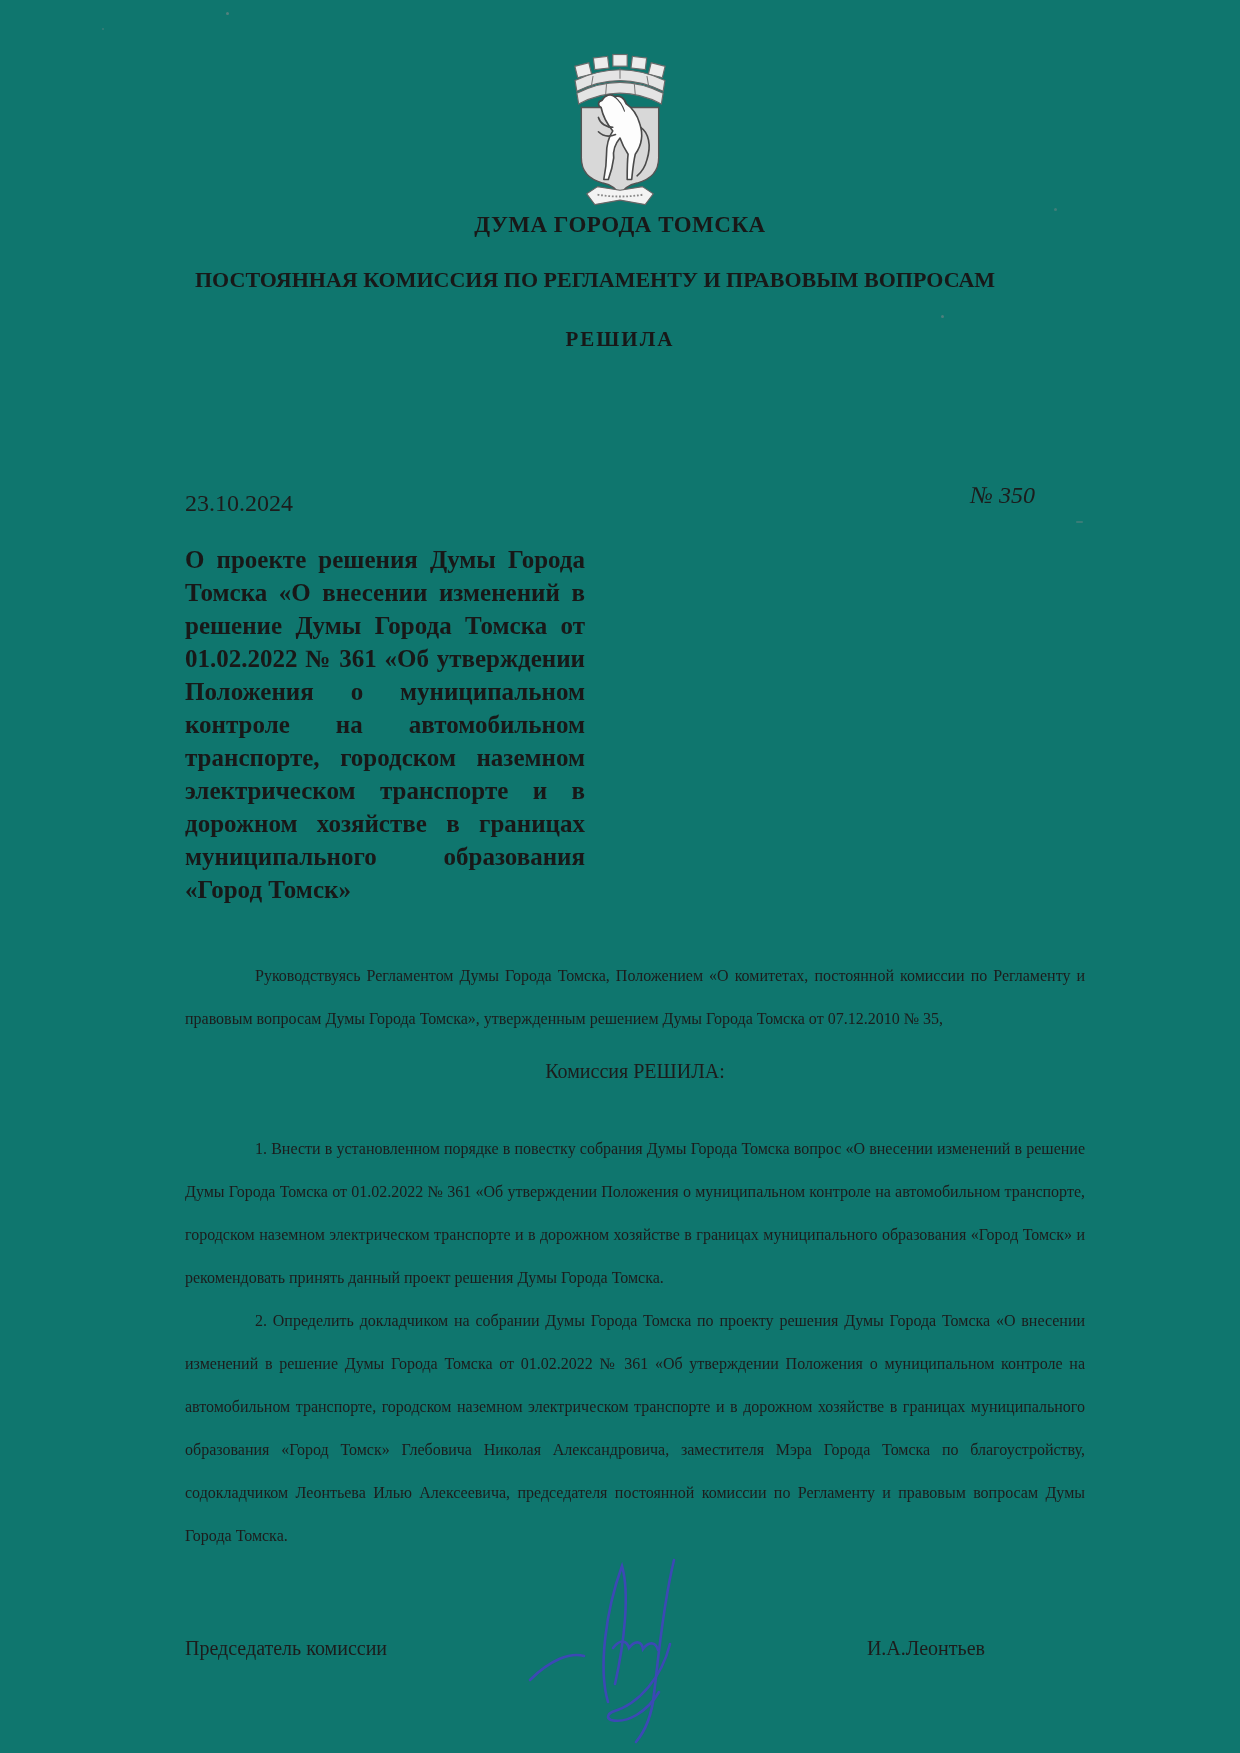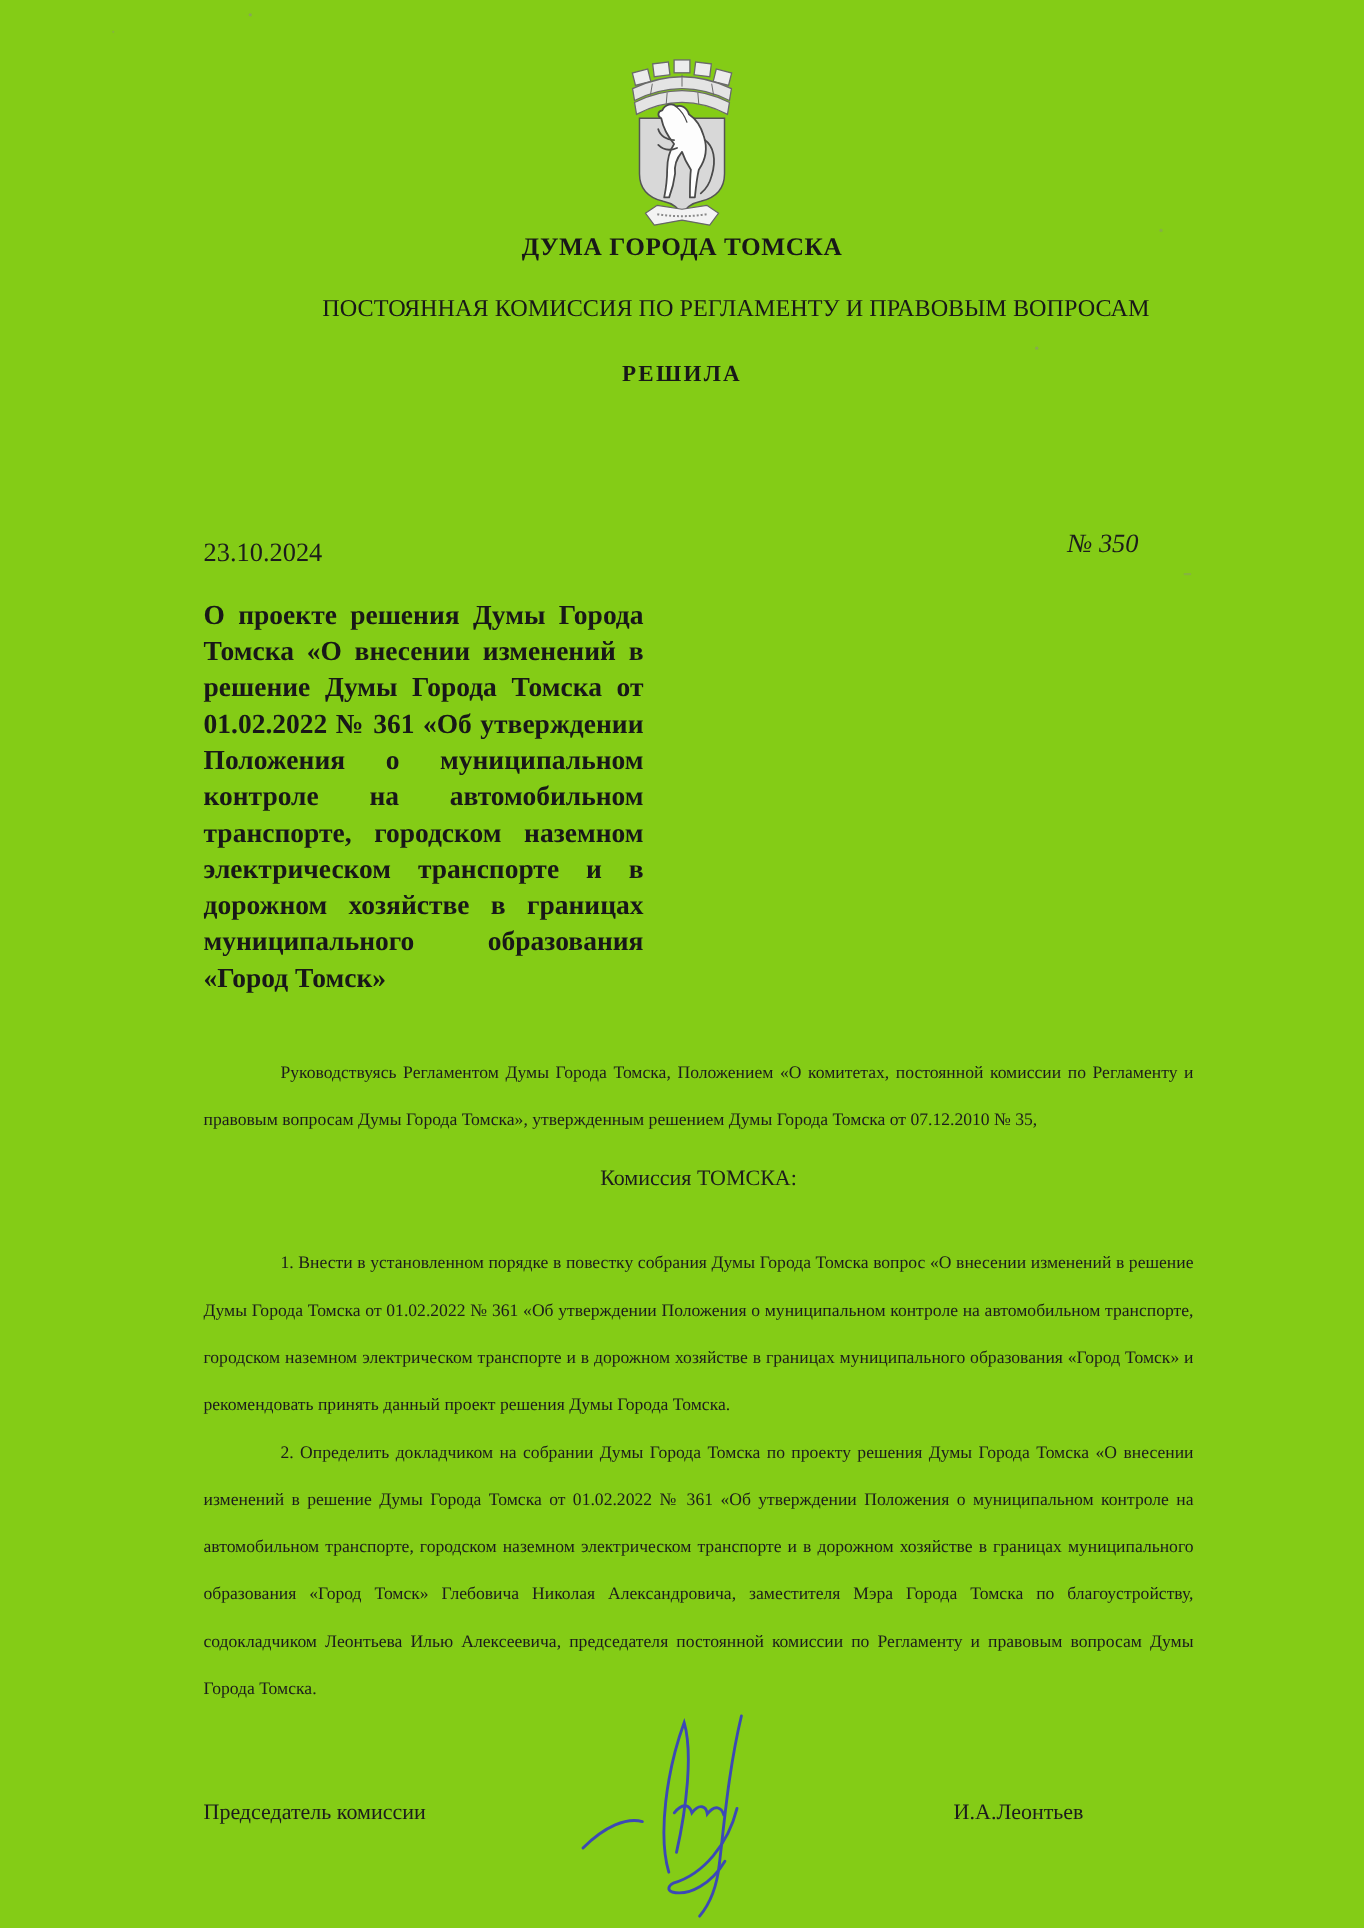--- a/index.html
+++ b/index.html
@@ -1,40 +1,40 @@
 <!DOCTYPE html>
 <html lang="ru"><head>
 <meta charset="utf-8">
 <title>РЕШЕНИЕ</title>
 <style>
   html,body{margin:0;padding:0;background:#ffffff;}
   .page{
     position:relative;
     width:1240px;height:1753px;
-    background:#84cc16;
+    background:#0f766e;
     overflow:hidden;
     color:#1c1c1c;
     font-family:"Liberation Serif", serif;
     box-sizing:border-box;
   }
   .emblem-wrap{
     margin:50px auto 0 auto;
     width:190px;height:160px;
     display:flex;justify-content:center;
   }
   .org-title{
     text-align:center;
     font-size:23px;font-weight:bold;
     letter-spacing:.5px;
     margin-top:2px;
     color:#181818;
   }
   .commission-title{
-    text-align:right;
-    font-size:22px;font-weight:normal;
+    text-align:left;
+    font-size:22px;font-weight:bold;
     max-width:850px;
     margin:26px auto 0 auto;
     line-height:31px;
     color:#181818;
   }
   .doc-type{
     text-align:center;
     font-size:21px;font-weight:bold;
     letter-spacing:2px;
     margin-top:32px;
@@ -148,21 +148,21 @@
 
     <div class="meta-row">
       <span class="meta-date">23.10.2024</span>
       <span class="meta-number">№ 350</span>
     </div>
 
     <div class="subject">О проекте решения Думы Города Томска «О внесении изменений в решение Думы Города Томска от 01.02.2022 № 361 «Об утверждении Положения о муниципальном контроле на автомобильном транспорте, городском наземном электрическом транспорте и в дорожном хозяйстве в границах муниципального образования «Город Томск»</div>
 
     <p class="paragraph preamble">Руководствуясь Регламентом Думы Города Томска, Положением «О комитетах, постоянной комиссии по Регламенту и правовым вопросам Думы Города Томска», утвержденным решением Думы Города Томска от 07.12.2010 № 35,</p>
 
-    <div class="resheniye-heading">Комиссия ТОМСКА:</div>
+    <div class="resheniye-heading">Комиссия РЕШИЛА:</div>
 
     <div class="items">
       <p class="paragraph">1. Внести в установленном порядке в повестку собрания Думы Города Томска вопрос «О внесении изменений в решение Думы Города Томска от 01.02.2022 № 361 «Об утверждении Положения о муниципальном контроле на автомобильном транспорте, городском наземном электрическом транспорте и в дорожном хозяйстве в границах муниципального образования «Город Томск» и рекомендовать принять данный проект решения Думы Города Томска.</p>
       <p class="paragraph">2. Определить докладчиком на собрании Думы Города Томска по проекту решения Думы Города Томска «О внесении изменений в решение Думы Города Томска от 01.02.2022 № 361 «Об утверждении Положения о муниципальном контроле на автомобильном транспорте, городском наземном электрическом транспорте и в дорожном хозяйстве в границах муниципального образования «Город Томск» Глебовича Николая Александровича, заместителя Мэра Города Томска по благоустройству, содокладчиком Леонтьева Илью Алексеевича, председателя постоянной комиссии по Регламенту и правовым вопросам Думы Города Томска.</p>
     </div>
 
     <div class="signature-row">
       <span>Председатель комиссии</span>
       <span class="signature-name">И.А.Леонтьев</span>
     </div>

